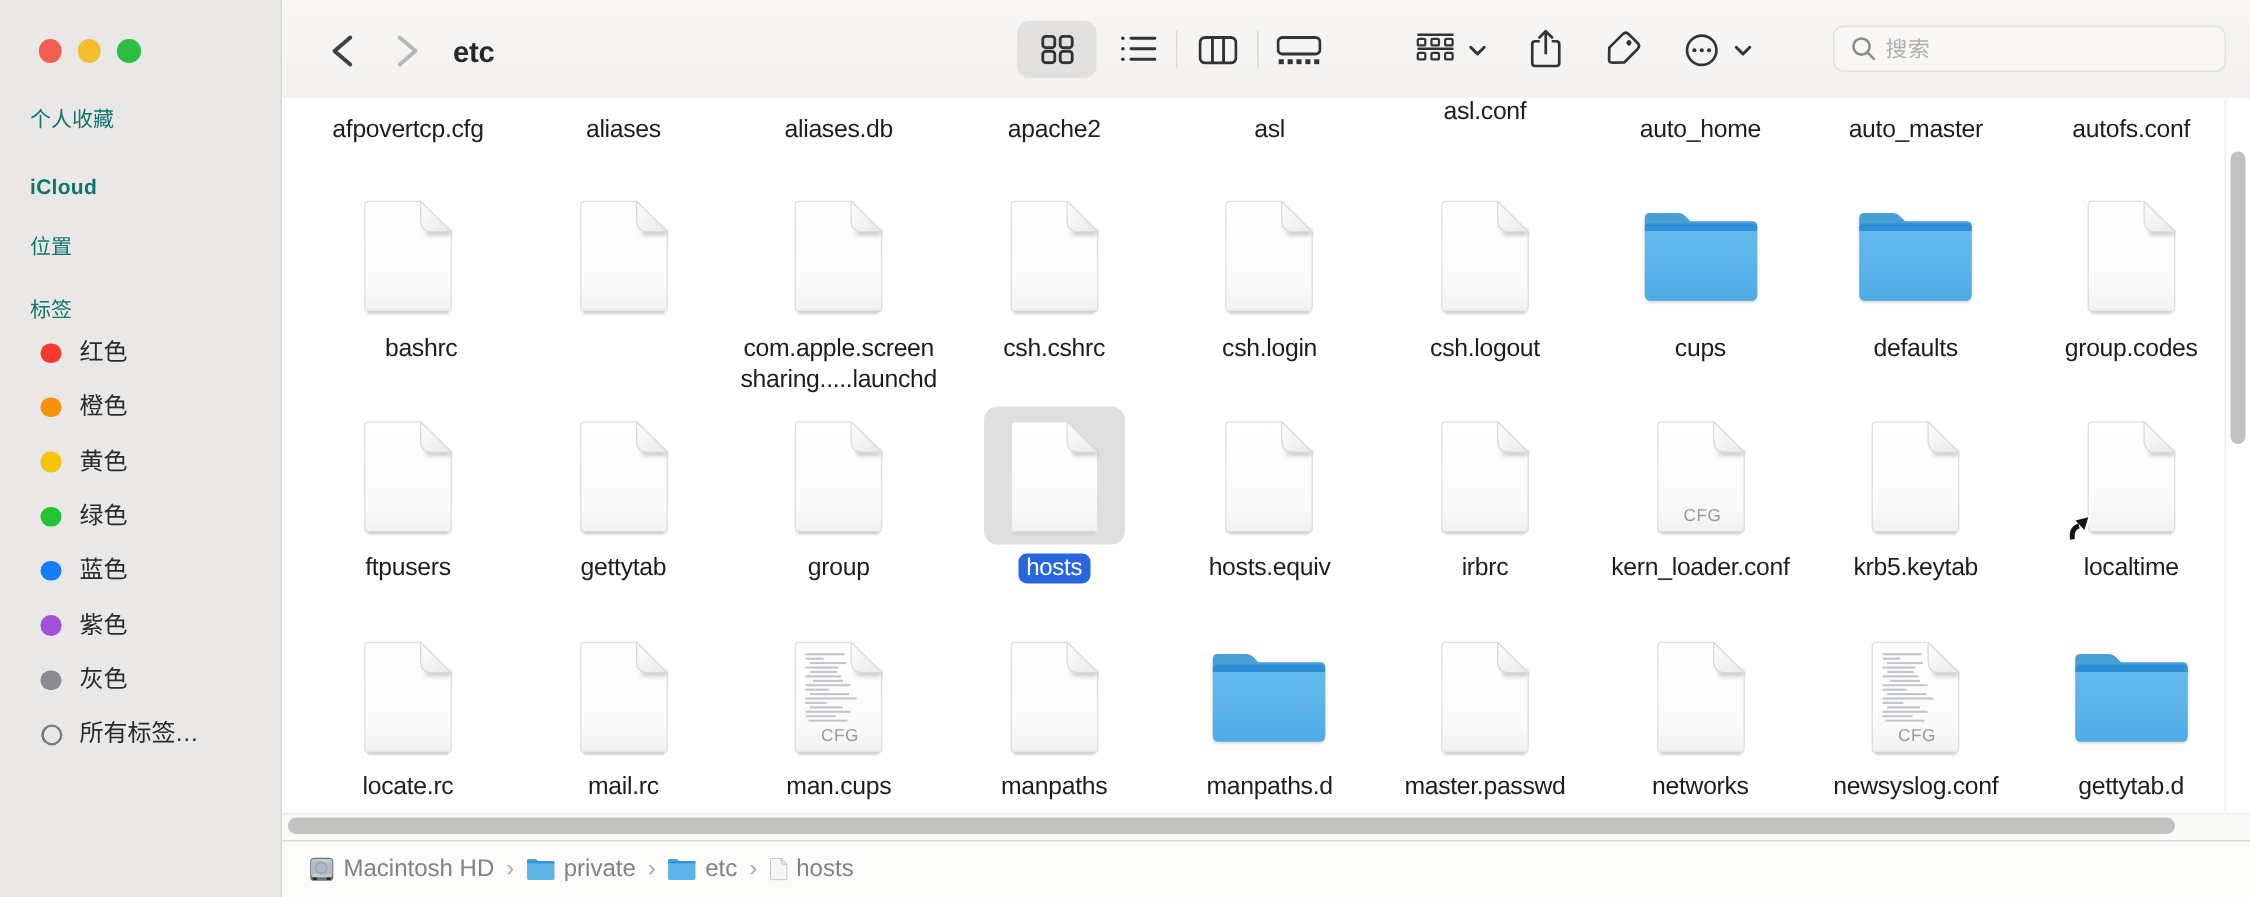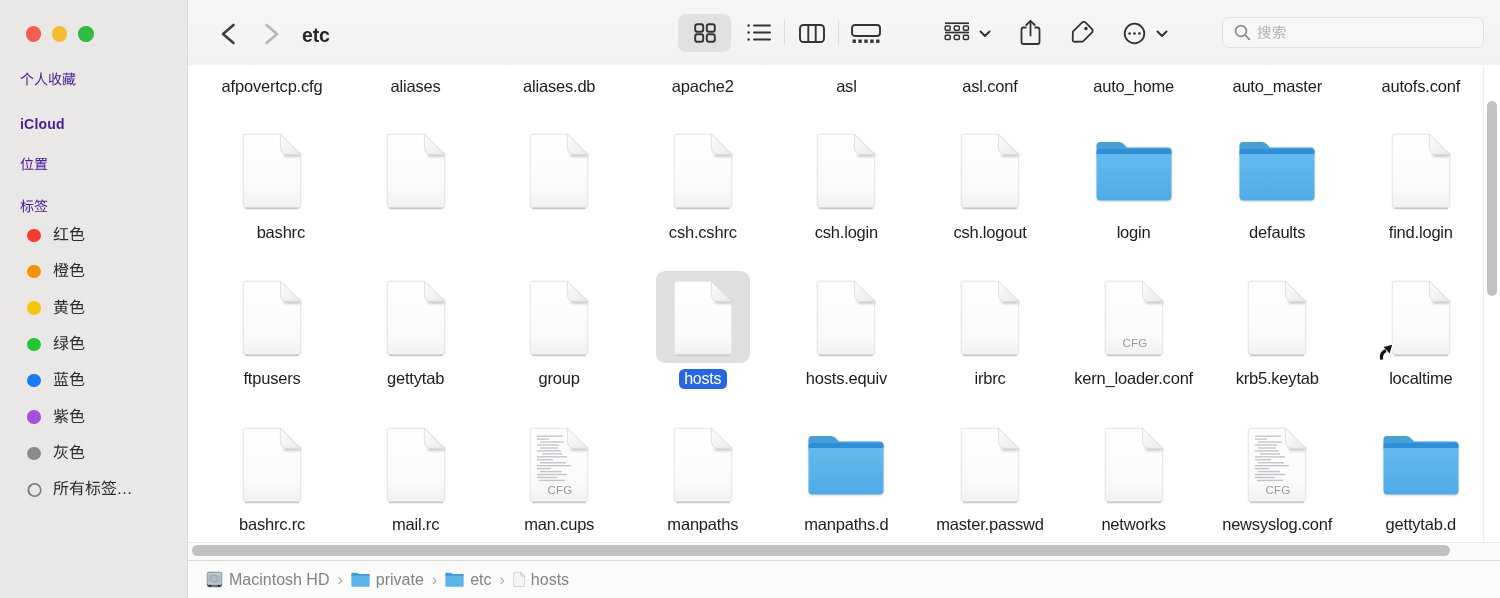--- a/index.html
+++ b/index.html
@@ -1,18 +1,18 @@
 <!DOCTYPE html>
 <html><head><meta charset="utf-8"><style>
 *{margin:0;padding:0;box-sizing:content-box}
 html,body{width:1500px;height:598px;overflow:hidden;font-family:"Liberation Sans",sans-serif;background:#fff}
 .cjk{width:1em;height:1em;display:inline-block;vertical-align:-0.12em;fill:currentColor}
 #sidebar{position:absolute;left:0;top:0;width:187px;height:598px;background:#e9e8e7;border-right:1px solid #d8d7d5}
 .tl{position:absolute;top:26px;width:15.5px;height:15.5px;border-radius:50%}
-.shead{position:absolute;left:20px;font-size:14px;font-weight:700;color:#4c1d95;letter-spacing:.2px}
+.shead{position:absolute;left:20px;font-size:14px;font-weight:700;color:#0f766e;letter-spacing:.2px}
 .tdot{position:absolute;left:27.3px;width:13.4px;height:13.4px;border-radius:50%}
 .titem{position:absolute;left:52.5px;font-size:16px;color:#2b2b2b}
 #toolbar{position:absolute;left:188px;top:0;width:1312px;height:65px;background:linear-gradient(#f7f6f5,#f3f2f1);border-bottom:1px solid #d9d8d6}
 .tbsvg{position:absolute}
 .tbsep{position:absolute;top:20px;width:1px;height:25px;background:#dcdbd9}
 #content{position:absolute;left:188px;top:65px;width:1312px;height:493px;background:#fff}
 #grid{position:absolute;left:0;top:0;width:1500px;height:598px}
 .lab{position:absolute;width:143.6px;text-align:center;font-size:16.5px;line-height:20.9px;color:#1d1d1f;letter-spacing:-0.2px}
 .pill{background:#2866e0;color:#fff;border-radius:5.5px;padding:0 5.5px;display:inline-block;height:19.5px;line-height:19px;font-size:16px}
 .icwrap{position:absolute;width:78px;height:77px}
@@ -160,21 +160,21 @@
     </svg><svg class="cjk " viewBox="0 0 1000 1000">
       <use href="#g19"></use>
     </svg></div>
 <div id="content"></div>
 <div id="grid">
 <div class="lab" style="left:200.2px;top:76px"><span>afpovertcp.cfg</span></div>
 <div class="lab" style="left:343.8px;top:76px"><span>aliases</span></div>
 <div class="lab" style="left:487.4px;top:76px"><span>aliases.db</span></div>
 <div class="lab" style="left:631px;top:76px"><span>apache2</span></div>
 <div class="lab" style="left:774.6px;top:76px"><span>asl</span></div>
-<div class="lab" style="left:918.2px;top:76px"><span>asl.conf</span></div>
+<div class="lab" style="left:918.2px;top:64px"><span>asl.conf</span></div>
 <div class="lab" style="left:1061.8px;top:76px"><span>auto_home</span></div>
 <div class="lab" style="left:1205.4px;top:76px"><span>auto_master</span></div>
 <div class="lab" style="left:1349px;top:76px"><span>autofs.conf</span></div>
 <div class="icwrap" style="left:233px;top:133px">
       <div class="ic">
         <svg width="60" height="78" viewBox="0 0 60 78">
 <path d="M3.8 1.2 Q1.2 1.2 1.2 3.8 V72.2 Q1.2 74.8 3.8 74.8 H56.2 Q58.8 74.8 58.8 72.2 V21.4 L38.4 1.2 Z" fill="url(#pg)" stroke="#e0dfde" stroke-width="0.9"></path>
 <rect x="3" y="74.6" width="54" height="1.6" rx="0.8" fill="#c9c8c7" style="filter:blur(0.7px)"></rect>
 <rect x="42" y="20.8" width="16.5" height="2.4" fill="#aaa9a8" style="filter:blur(1.6px)"></rect>
 <path d="M38.4 1.2 L58.8 21.4 H45.5 Q38.6 21.4 38.4 14 Z" fill="url(#fold)" stroke="#dcdbda" stroke-width="0.9" stroke-linejoin="round"></path>
@@ -195,20 +195,21 @@
 <div class="icwrap" style="left:520.2px;top:133px">
       <div class="ic">
         <svg width="60" height="78" viewBox="0 0 60 78">
 <path d="M3.8 1.2 Q1.2 1.2 1.2 3.8 V72.2 Q1.2 74.8 3.8 74.8 H56.2 Q58.8 74.8 58.8 72.2 V21.4 L38.4 1.2 Z" fill="url(#pg)" stroke="#e0dfde" stroke-width="0.9"></path>
 <rect x="3" y="74.6" width="54" height="1.6" rx="0.8" fill="#c9c8c7" style="filter:blur(0.7px)"></rect>
 <rect x="42" y="20.8" width="16.5" height="2.4" fill="#aaa9a8" style="filter:blur(1.6px)"></rect>
 <path d="M38.4 1.2 L58.8 21.4 H45.5 Q38.6 21.4 38.4 14 Z" fill="url(#fold)" stroke="#dcdbda" stroke-width="0.9" stroke-linejoin="round"></path>
 </svg>
       </div>
     </div>
+<div class="lab" style="left:487.4px;top:222.2px"><span>com.apple.screen<br>sharing.....launchd</span></div>
 <div class="icwrap" style="left:663.8px;top:133px">
       <div class="ic">
         <svg width="60" height="78" viewBox="0 0 60 78">
 <path d="M3.8 1.2 Q1.2 1.2 1.2 3.8 V72.2 Q1.2 74.8 3.8 74.8 H56.2 Q58.8 74.8 58.8 72.2 V21.4 L38.4 1.2 Z" fill="url(#pg)" stroke="#e0dfde" stroke-width="0.9"></path>
 <rect x="3" y="74.6" width="54" height="1.6" rx="0.8" fill="#c9c8c7" style="filter:blur(0.7px)"></rect>
 <rect x="42" y="20.8" width="16.5" height="2.4" fill="#aaa9a8" style="filter:blur(1.6px)"></rect>
 <path d="M38.4 1.2 L58.8 21.4 H45.5 Q38.6 21.4 38.4 14 Z" fill="url(#fold)" stroke="#dcdbda" stroke-width="0.9" stroke-linejoin="round"></path>
 </svg>
       </div>
     </div>
@@ -237,42 +238,42 @@
 <div class="lab" style="left:918.2px;top:222.2px"><span>csh.logout</span></div>
 <div class="icwrap" style="left:1094.6px;top:133px">
       <div class="ic fol">
         <svg width="78" height="63" viewBox="0 0 78 63" style="filter:drop-shadow(0 1px 1px rgba(0,0,0,0.18))">
 <path d="M1.5 14 V6.5 Q1.5 3 5 3 H24 Q26.5 3 28.3 4.8 L32 8.5 H73 Q76.5 8.5 76.5 12 V14 Z" fill="#49a0d6"></path>
 <rect x="1.5" y="10" width="75" height="8" rx="3" fill="#2e8ed6"></rect>
 <path d="M1.5 15 H76.5 V57.5 Q76.5 61.5 72.5 61.5 H5.5 Q1.5 61.5 1.5 57.5 Z" fill="url(#fld)"></path>
 </svg>
       </div>
     </div>
-<div class="lab" style="left:1061.8px;top:222.2px"><span>login</span></div>
+<div class="lab" style="left:1061.8px;top:222.2px"><span>cups</span></div>
 <div class="icwrap" style="left:1238.2px;top:133px">
       <div class="ic fol">
         <svg width="78" height="63" viewBox="0 0 78 63" style="filter:drop-shadow(0 1px 1px rgba(0,0,0,0.18))">
 <path d="M1.5 14 V6.5 Q1.5 3 5 3 H24 Q26.5 3 28.3 4.8 L32 8.5 H73 Q76.5 8.5 76.5 12 V14 Z" fill="#49a0d6"></path>
 <rect x="1.5" y="10" width="75" height="8" rx="3" fill="#2e8ed6"></rect>
 <path d="M1.5 15 H76.5 V57.5 Q76.5 61.5 72.5 61.5 H5.5 Q1.5 61.5 1.5 57.5 Z" fill="url(#fld)"></path>
 </svg>
       </div>
     </div>
 <div class="lab" style="left:1205.4px;top:222.2px"><span>defaults</span></div>
 <div class="icwrap" style="left:1381.8px;top:133px">
       <div class="ic">
         <svg width="60" height="78" viewBox="0 0 60 78">
 <path d="M3.8 1.2 Q1.2 1.2 1.2 3.8 V72.2 Q1.2 74.8 3.8 74.8 H56.2 Q58.8 74.8 58.8 72.2 V21.4 L38.4 1.2 Z" fill="url(#pg)" stroke="#e0dfde" stroke-width="0.9"></path>
 <rect x="3" y="74.6" width="54" height="1.6" rx="0.8" fill="#c9c8c7" style="filter:blur(0.7px)"></rect>
 <rect x="42" y="20.8" width="16.5" height="2.4" fill="#aaa9a8" style="filter:blur(1.6px)"></rect>
 <path d="M38.4 1.2 L58.8 21.4 H45.5 Q38.6 21.4 38.4 14 Z" fill="url(#fold)" stroke="#dcdbda" stroke-width="0.9" stroke-linejoin="round"></path>
 </svg>
       </div>
     </div>
-<div class="lab" style="left:1349px;top:222.2px"><span>find.login</span></div>
+<div class="lab" style="left:1349px;top:222.2px"><span>group.codes</span></div>
 <div class="icwrap" style="left:233px;top:280px">
       <div class="ic">
         <svg width="60" height="78" viewBox="0 0 60 78">
 <path d="M3.8 1.2 Q1.2 1.2 1.2 3.8 V72.2 Q1.2 74.8 3.8 74.8 H56.2 Q58.8 74.8 58.8 72.2 V21.4 L38.4 1.2 Z" fill="url(#pg)" stroke="#e0dfde" stroke-width="0.9"></path>
 <rect x="3" y="74.6" width="54" height="1.6" rx="0.8" fill="#c9c8c7" style="filter:blur(0.7px)"></rect>
 <rect x="42" y="20.8" width="16.5" height="2.4" fill="#aaa9a8" style="filter:blur(1.6px)"></rect>
 <path d="M38.4 1.2 L58.8 21.4 H45.5 Q38.6 21.4 38.4 14 Z" fill="url(#fold)" stroke="#dcdbda" stroke-width="0.9" stroke-linejoin="round"></path>
 </svg>
       </div>
     </div>
@@ -376,21 +377,21 @@
 <div class="icwrap" style="left:233px;top:427px">
       <div class="ic">
         <svg width="60" height="78" viewBox="0 0 60 78">
 <path d="M3.8 1.2 Q1.2 1.2 1.2 3.8 V72.2 Q1.2 74.8 3.8 74.8 H56.2 Q58.8 74.8 58.8 72.2 V21.4 L38.4 1.2 Z" fill="url(#pg)" stroke="#e0dfde" stroke-width="0.9"></path>
 <rect x="3" y="74.6" width="54" height="1.6" rx="0.8" fill="#c9c8c7" style="filter:blur(0.7px)"></rect>
 <rect x="42" y="20.8" width="16.5" height="2.4" fill="#aaa9a8" style="filter:blur(1.6px)"></rect>
 <path d="M38.4 1.2 L58.8 21.4 H45.5 Q38.6 21.4 38.4 14 Z" fill="url(#fold)" stroke="#dcdbda" stroke-width="0.9" stroke-linejoin="round"></path>
 </svg>
       </div>
     </div>
-<div class="lab" style="left:200.2px;top:514.1px"><span>bashrc.rc</span></div>
+<div class="lab" style="left:200.2px;top:514.1px"><span>locate.rc</span></div>
 <div class="icwrap" style="left:376.6px;top:427px">
       <div class="ic">
         <svg width="60" height="78" viewBox="0 0 60 78">
 <path d="M3.8 1.2 Q1.2 1.2 1.2 3.8 V72.2 Q1.2 74.8 3.8 74.8 H56.2 Q58.8 74.8 58.8 72.2 V21.4 L38.4 1.2 Z" fill="url(#pg)" stroke="#e0dfde" stroke-width="0.9"></path>
 <rect x="3" y="74.6" width="54" height="1.6" rx="0.8" fill="#c9c8c7" style="filter:blur(0.7px)"></rect>
 <rect x="42" y="20.8" width="16.5" height="2.4" fill="#aaa9a8" style="filter:blur(1.6px)"></rect>
 <path d="M38.4 1.2 L58.8 21.4 H45.5 Q38.6 21.4 38.4 14 Z" fill="url(#fold)" stroke="#dcdbda" stroke-width="0.9" stroke-linejoin="round"></path>
 </svg>
       </div>
     </div>

